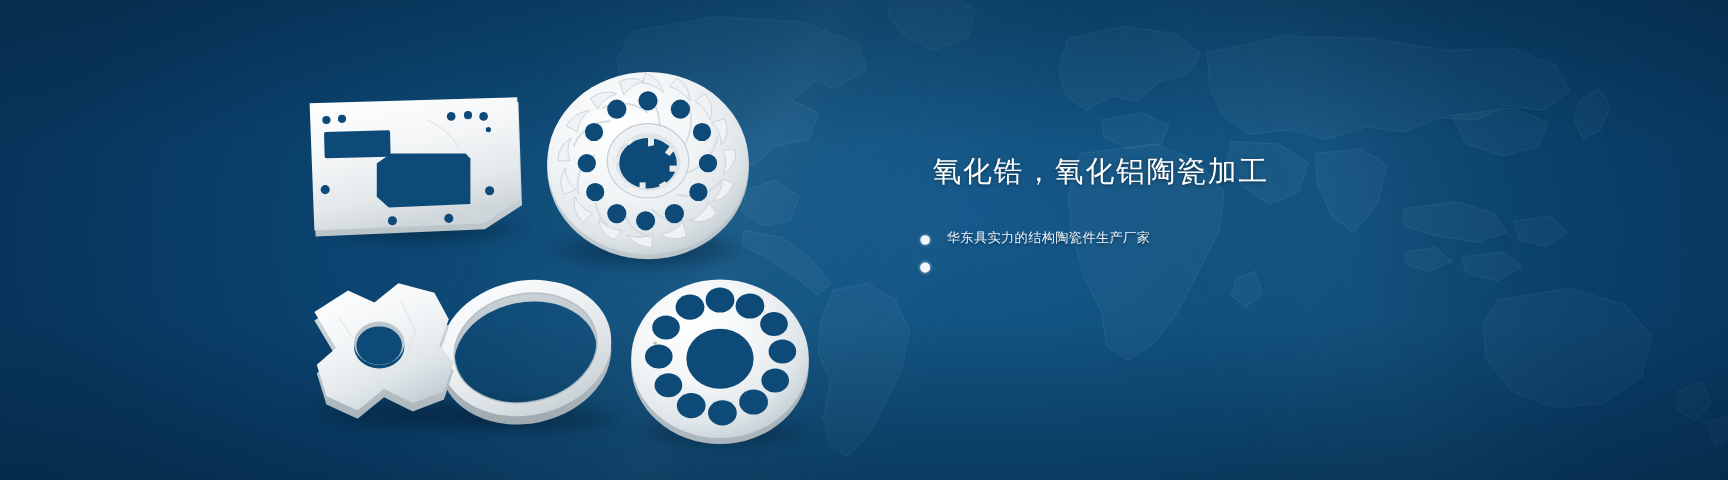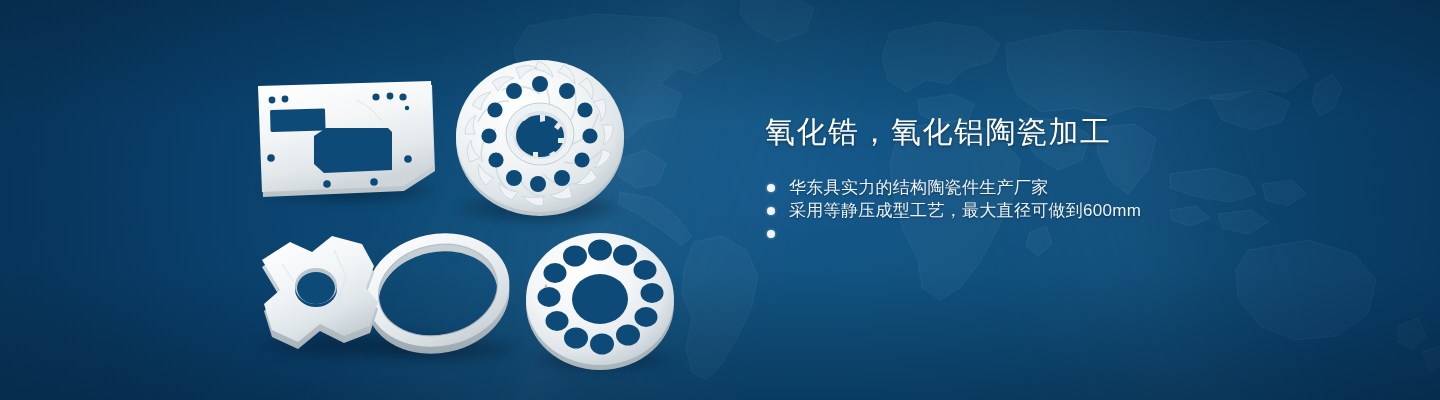--- a/index.html
+++ b/index.html
@@ -81,38 +81,38 @@
 
   
   .text-block {
     position: absolute;
     left: 765px;
     top: 112px;
     width: 620px;
   }
   .headline {
     color: #ffffff;
-    font-size: 30px;
+    font-size: 24px;
     line-height: 40px;
     letter-spacing: 1.5px;
     font-weight: normal;
-    margin: 0;
+    margin: 12px;
     text-shadow: 0 1px 3px rgba(0,0,0,0.45);
     white-space: nowrap;
   }
   .bullets {
     list-style: none;
     margin: 24px 0 0 2px;
     padding: 0;
   }
   .bullets li {
     position: relative;
     padding-left: 22px;
     color: #eef4fa;
-    font-size: 17px;
+    font-size: 11px;
     line-height: 23px;
     letter-spacing: 0.3px;
     text-shadow: 0 1px 2px rgba(0,0,0,0.40);
     white-space: nowrap;
   }
   .bullets li .dot {
     position: absolute;
     left: 0; top: 8px;
     width: 8px; height: 8px;
     border-radius: 50%;
@@ -424,21 +424,20 @@
 
   <div class="text-block">
     <h1 class="headline">氧化锆，氧化铝陶瓷加工</h1>
     <ul class="bullets">
       <li>
         <span class="dot"></span>
         <span>华东具实力的结构陶瓷件生产厂家</span>
       </li>
       <li>
         <span class="dot"></span>
-        <span>采用等静压成型工艺，最大直径可做到600mm</span>
       </li>
       <li>
         <span class="dot"></span>
       </li>
     </ul>
   </div>
 
 </div>
 
 </body></html>

